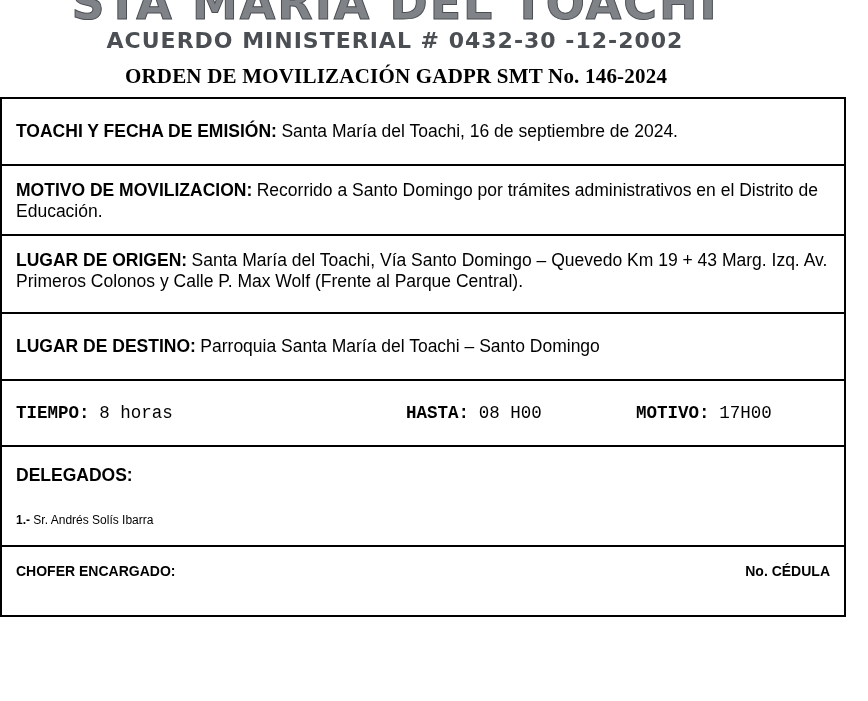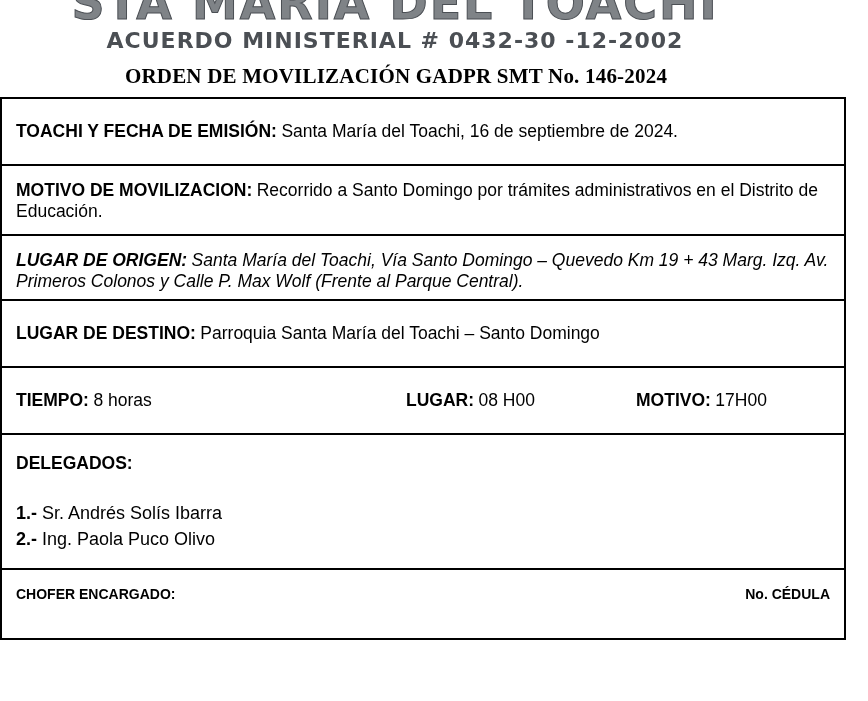--- a/index.html
+++ b/index.html
@@ -85,48 +85,49 @@
   .lbl {
     font-weight: bold;
     font-size: 17.5px;
   }
   .val {
     font-size: 17.5px;
   }
 
   .row-emision { padding-top: 22px; padding-bottom: 22px; }
   .row-motivo  { padding-top: 14px; padding-bottom: 12px; }
-  .row-origen  { padding-top: 14px; padding-bottom: 7px; font-style: italic; }
+  .row-origen  { padding-top: 14px; padding-bottom: 20px; }
   .row-destino { padding-top: 22px; padding-bottom: 22px; }
 
   
   .row-tiempo {
     padding-top: 22px;
     padding-bottom: 22px;
+    font-family: Liberation Mono, monospace;
   }
   .tiempo-grid {
     display: flex;
     align-items: baseline;
   }
   .t-col-1 { width: 390px; flex: 0 0 390px; }
   .t-col-2 { width: 230px; flex: 0 0 230px; }
   .t-col-3 { flex: 1 1 auto; }
 
   
   .row-delegados {
     padding-top: 18px;
     padding-bottom: 16px;
   }
   .deleg-title {
     font-weight: bold;
     font-size: 17.5px;
     margin-bottom: 26px;
   }
   .deleg-item {
-    font-size: 18px;
+    font-size: 12px;
     line-height: 1.45;
   }
   .deleg-num { font-weight: bold; }
 
   
   .row-chofer {
     padding-top: 16px;
     padding-bottom: 10px;
   }
   .chofer-head {
@@ -176,40 +177,36 @@
       <span class="val">Parroquia Santa María del Toachi – Santo Domingo</span>
     </div>
 
     <div class="row row-tiempo">
       <div class="tiempo-grid">
         <div class="t-col-1">
           <span class="lbl">TIEMPO:</span>
           <span class="val">8 horas</span>
         </div>
         <div class="t-col-2">
-          <span class="lbl">LUGAR:</span>
+          <span class="lbl">HASTA:</span>
           <span class="val">08 H00</span>
         </div>
         <div class="t-col-3">
           <span class="lbl">MOTIVO:</span>
           <span class="val">17H00</span>
         </div>
       </div>
     </div>
 
     <div class="row row-delegados">
       <div class="deleg-title">DELEGADOS:</div>
       <div class="deleg-item">
         <span class="deleg-num">1.-</span>
         <span>Sr. Andrés Solís Ibarra</span>
       </div>
-      <div class="deleg-item">
-        <span class="deleg-num">2.-</span>
-        <span>Ing. Paola Puco Olivo</span>
-      </div>
     </div>
 
     <div class="row row-chofer">
       <div class="chofer-head">
         <div class="ch-col-1 lbl">CHOFER ENCARGADO:</div>
         <div class="ch-col-2 lbl">No. CÉDULA</div>
       </div>
     </div>
 
   </div>

